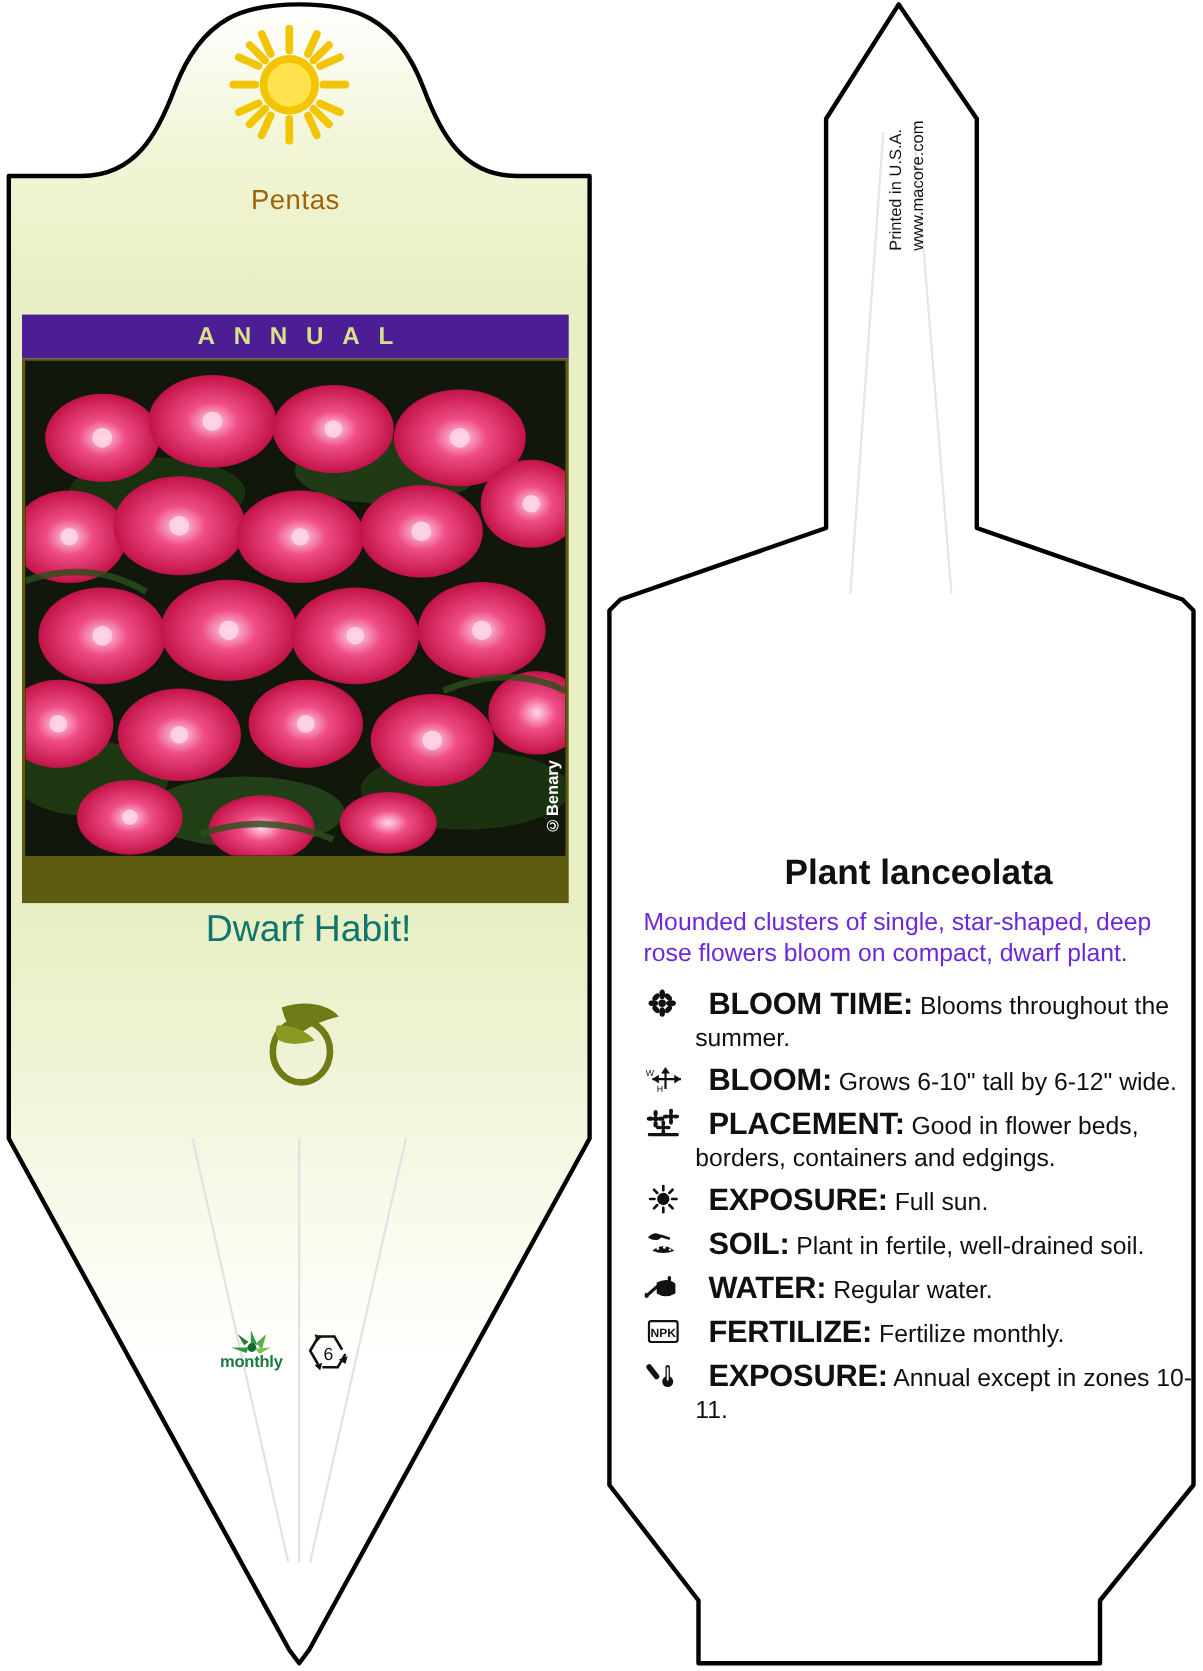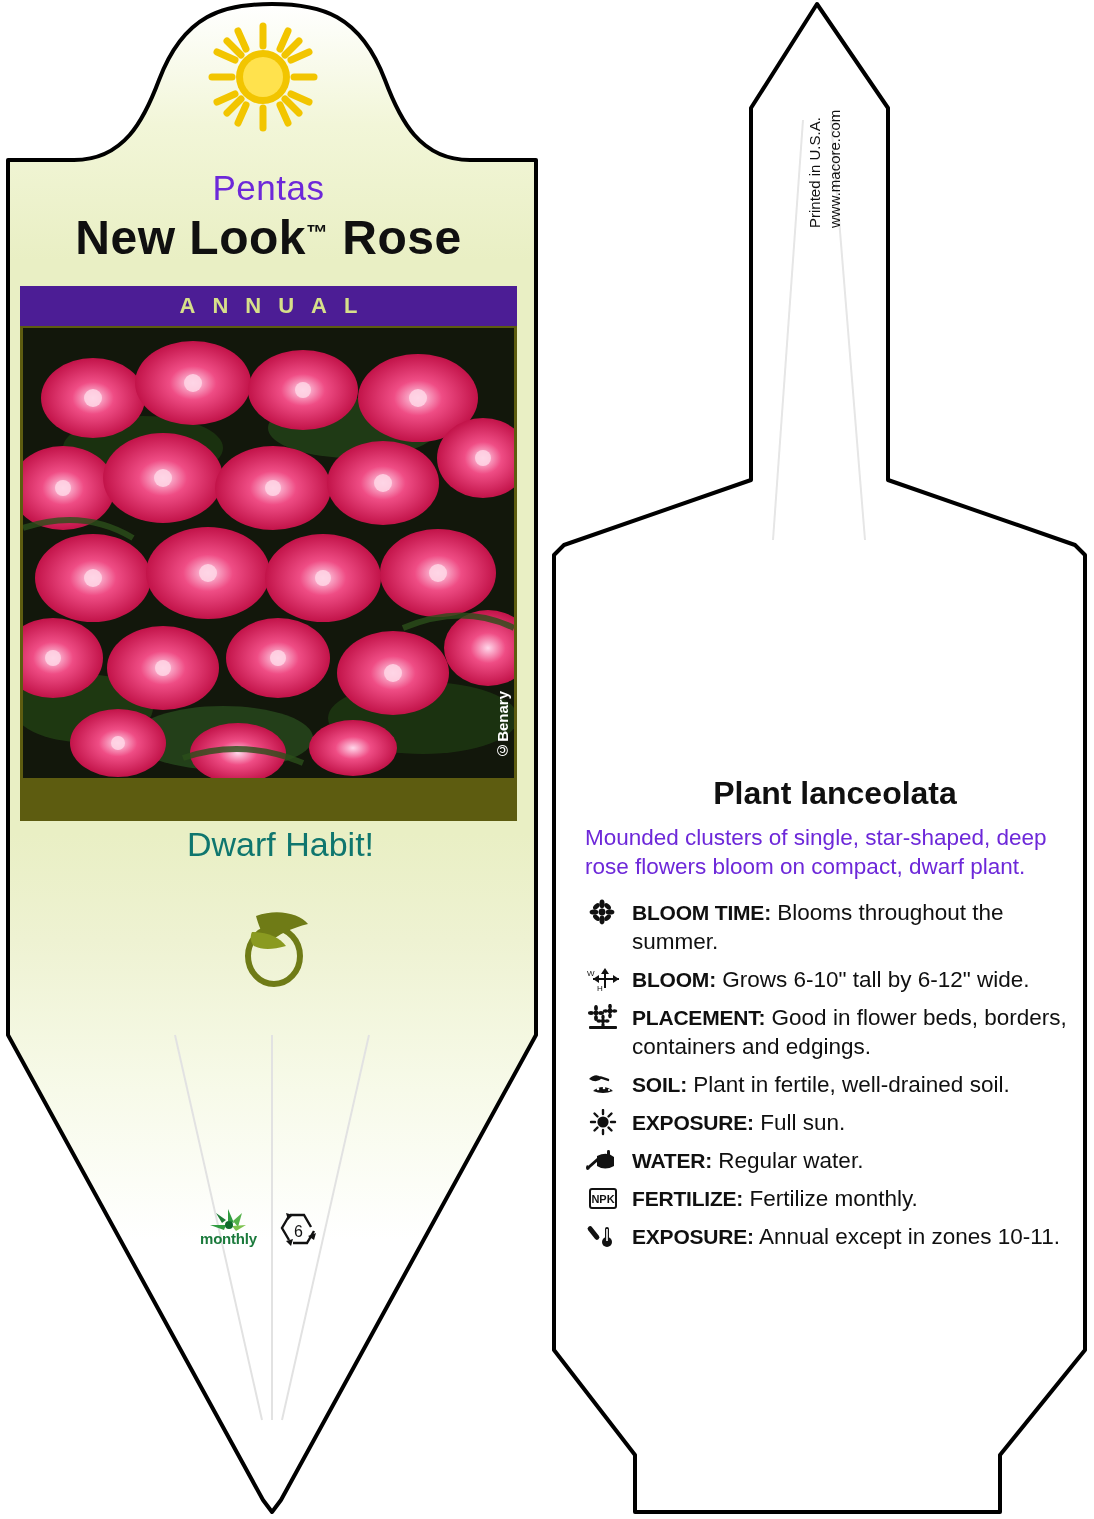--- a/index.html
+++ b/index.html
@@ -47,22 +47,22 @@
 
   .title-block {
     position: absolute;
     left: 20px;
     top: 152px;
     width: 497px;
     height: 132px;
     text-align: center;
   }
   .title-small {
-    font-size: 35px;
-    color: #6d28d9;
+    font-size: 25px;
+    color: #a16207;
     letter-spacing: 0.5px;
     margin-top: 16px;
     font-weight: 400;
   }
   .title-large {
     font-size: 48px;
     color: #101010;
     font-weight: bold;
     letter-spacing: 0.5px;
     margin-top: 2px;
@@ -220,22 +220,23 @@
   }
   .care-row .care-icon {
     position: absolute;
     left: 0px;
     top: 1px;
     width: 40px;
     height: 27px;
   }
   .care-row .care-label {
     font-weight: bold;
-    font-size: 21px;
+    font-size: 28px;
     letter-spacing: -0.2px;
+    margin-left: 12px;
   }
 </style>
 </head>
 <body>
 
 <div id="front-tag">
 
   <svg class="tag-outline-svg" viewBox="0 0 545 1519">
     <defs>
       <linearGradient id="frontGrad" x1="0" y1="0" x2="0" y2="1">
@@ -289,21 +290,20 @@
           <line x1="83" y1="72" x2="101" y2="80"></line>
           <line x1="9" y1="80" x2="27" y2="72"></line>
           <line x1="83" y1="38" x2="101" y2="30"></line>
         </g>
       </g>
       <circle cx="55" cy="55" r="20" fill="#ffe24d"></circle>
     </svg>
 
     <div class="title-block">
       <div class="title-small">Pentas</div>
-      <div class="title-large"><span>New Look</span><span class="tm">™</span><span> Rose</span></div>
     </div>
 
     <div class="annual-bar">ANNUAL</div>
 
     <div class="photo-frame">
       <div class="photo">
         <svg viewBox="0 0 491 450" width="491" height="450">
           <defs>
             <radialGradient id="blo" cx="50%" cy="50%" r="50%">
               <stop offset="0%" stop-color="#ffd7ea"></stop>
@@ -498,53 +498,53 @@
             <ellipse cx="22" cy="17" rx="2.6" ry="1.7"></ellipse>
           <rect x="4" y="22" width="28" height="3" rx="1"></rect>
         </g>
       </svg>
       <span class="care-label">PLACEMENT:</span><span> Good in flower beds, borders, containers and edgings.</span>
     </div>
 
     <div class="care-row">
       <svg class="care-icon" viewBox="0 0 40 27">
         <g fill="#111">
-          <path d="M4 8 q7 -7 13 -1 q-5 6 -13 1 z"></path>
-          <rect x="15" y="5" width="10" height="2.4" rx="1" transform="rotate(18 15 5)"></rect>
-          <path d="M8 20 q10 -8 20 0 q-10 4 -20 0 z"></path>
-          <circle cx="13" cy="18" r="1.3" fill="#fff"></circle>
-          <circle cx="19" cy="17" r="1.3" fill="#fff"></circle>
-          <circle cx="24" cy="19" r="1.1" fill="#fff"></circle>
-        </g>
-      </svg>
-      <span class="care-label">SOIL:</span><span> Plant in fertile, well-drained soil.</span>
-    </div>
-
-    <div class="care-row">
-      <svg class="care-icon" viewBox="0 0 40 27">
-        <g fill="#111">
           <circle cx="18" cy="13" r="5.6"></circle>
           <g stroke="#111" stroke-width="2.4" stroke-linecap="round">
             <line x1="18" y1="1" x2="18" y2="5"></line>
             <line x1="18" y1="21" x2="18" y2="25"></line>
             <line x1="6" y1="13" x2="10" y2="13"></line>
             <line x1="26" y1="13" x2="30" y2="13"></line>
             <line x1="9.5" y1="4.5" x2="12.5" y2="7.5"></line>
             <line x1="23.5" y1="18.5" x2="26.5" y2="21.5"></line>
             <line x1="9.5" y1="21.5" x2="12.5" y2="18.5"></line>
             <line x1="23.5" y1="7.5" x2="26.5" y2="4.5"></line>
           </g>
         </g>
       </svg>
       <span class="care-label">EXPOSURE:</span><span> Full sun.</span>
     </div>
 
     <div class="care-row">
       <svg class="care-icon" viewBox="0 0 40 27">
         <g fill="#111">
+          <path d="M4 8 q7 -7 13 -1 q-5 6 -13 1 z"></path>
+          <rect x="15" y="5" width="10" height="2.4" rx="1" transform="rotate(18 15 5)"></rect>
+          <path d="M8 20 q10 -8 20 0 q-10 4 -20 0 z"></path>
+          <circle cx="13" cy="18" r="1.3" fill="#fff"></circle>
+          <circle cx="19" cy="17" r="1.3" fill="#fff"></circle>
+          <circle cx="24" cy="19" r="1.1" fill="#fff"></circle>
+        </g>
+      </svg>
+      <span class="care-label">SOIL:</span><span> Plant in fertile, well-drained soil.</span>
+    </div>
+
+    <div class="care-row">
+      <svg class="care-icon" viewBox="0 0 40 27">
+        <g fill="#111">
           <path d="M12 9 q10 -5 17 1 l0 9 q-9 5 -17 0 z"></path>
           <path d="M12 11 L3 19 L5 21 L13 14 z"></path>
           <path d="M2 18 q-2 3 0 5 q3 0 3 -3 z"></path>
           <rect x="22" y="3" width="3" height="7" rx="1.4"></rect>
         </g>
       </svg>
       <span class="care-label">WATER:</span><span> Regular water.</span>
     </div>
 
     <div class="care-row">

